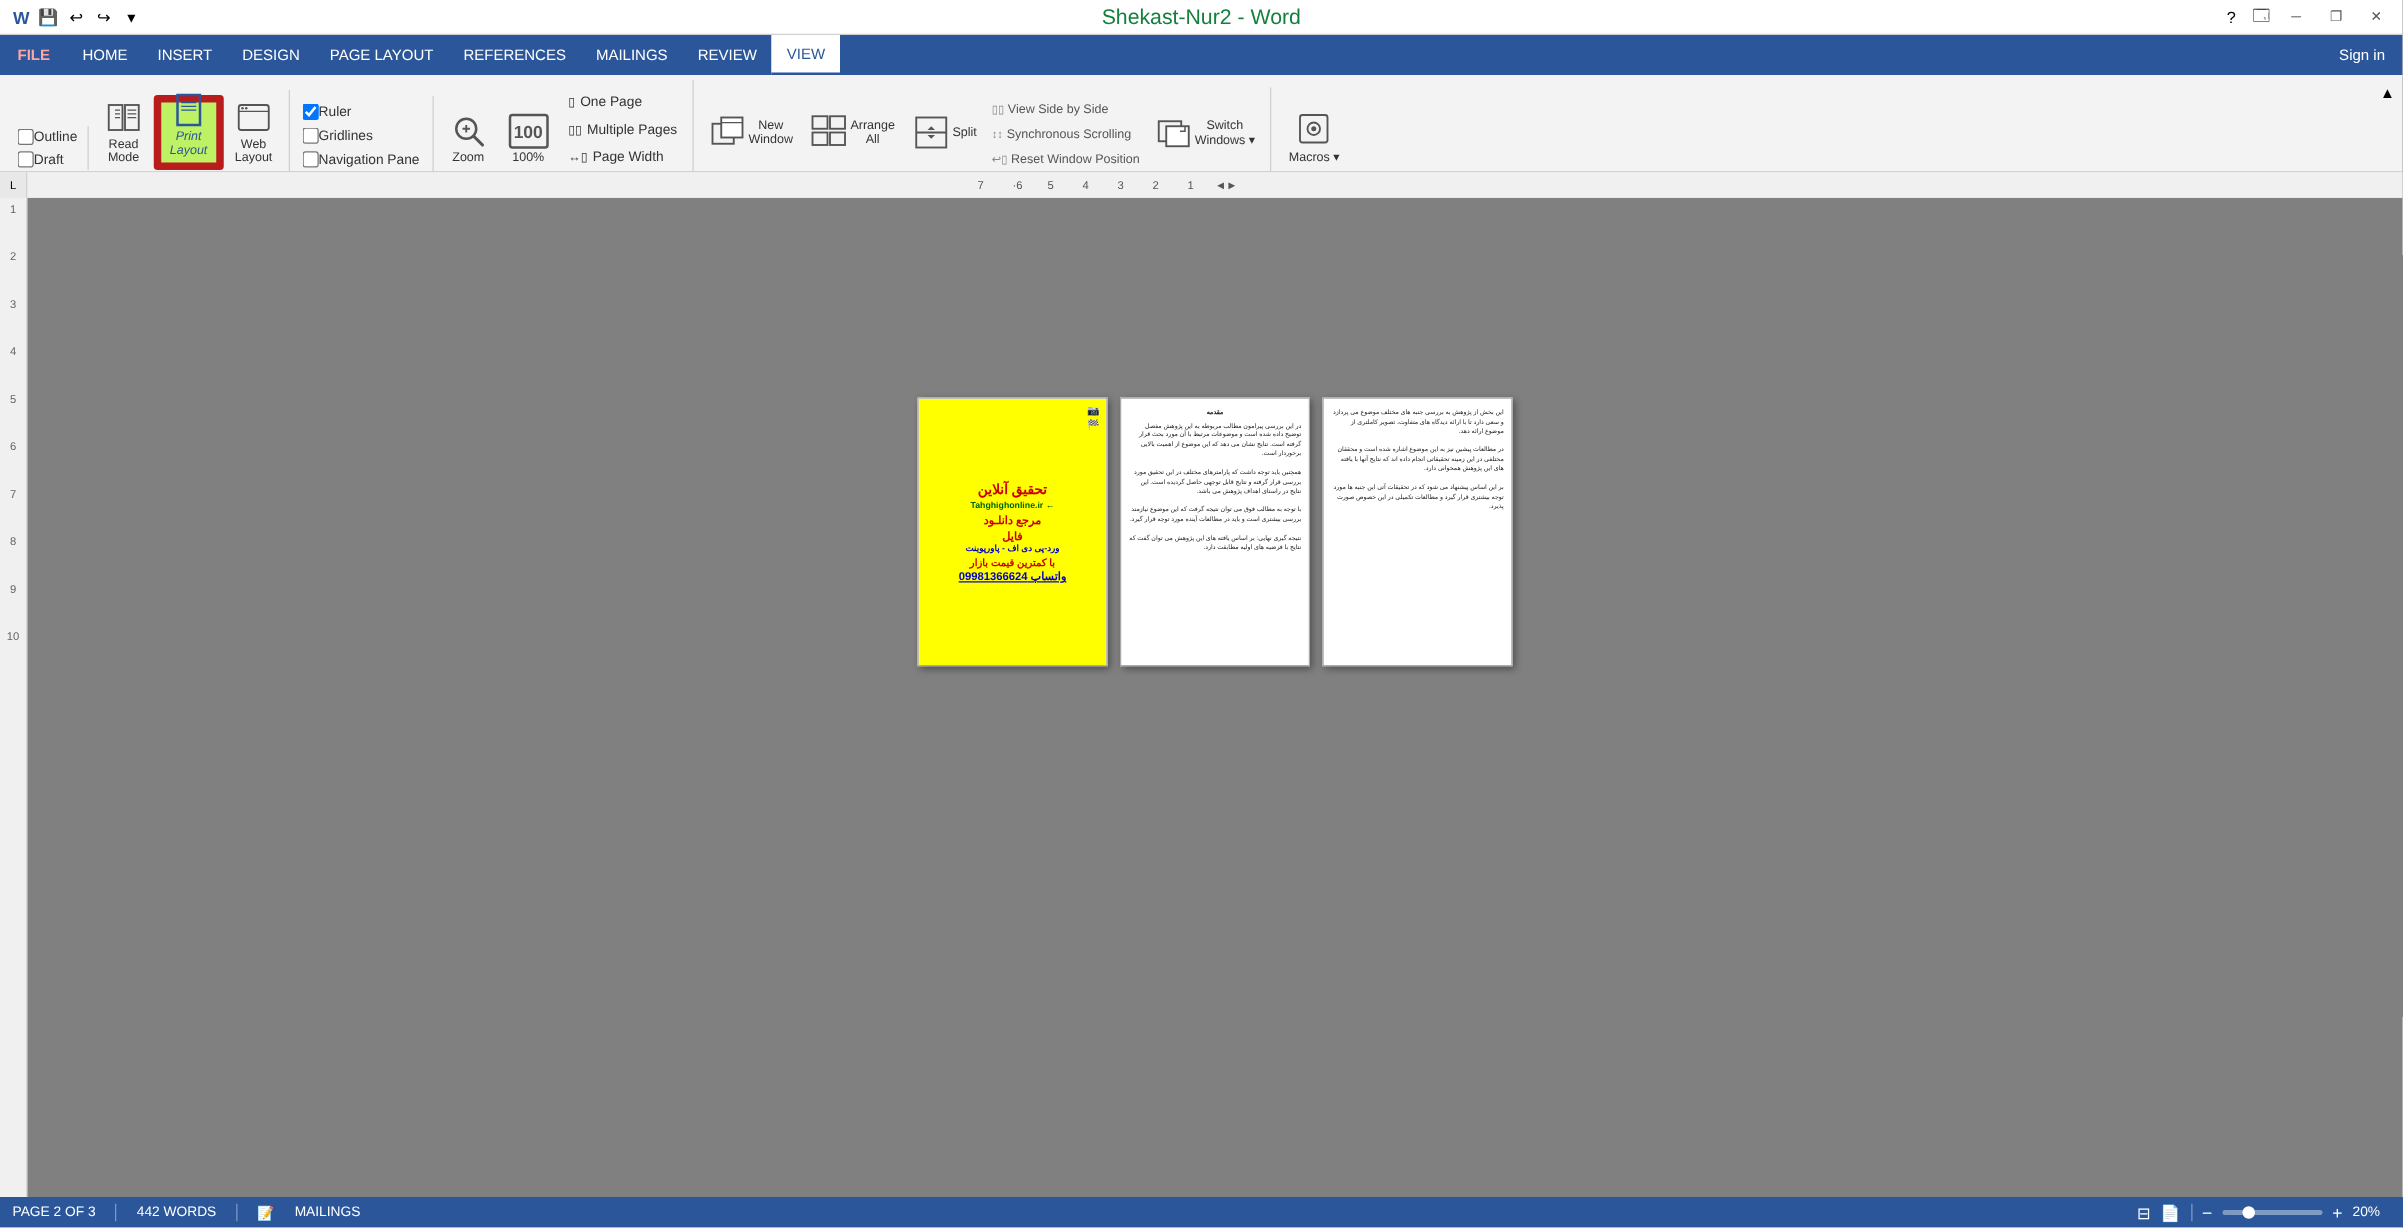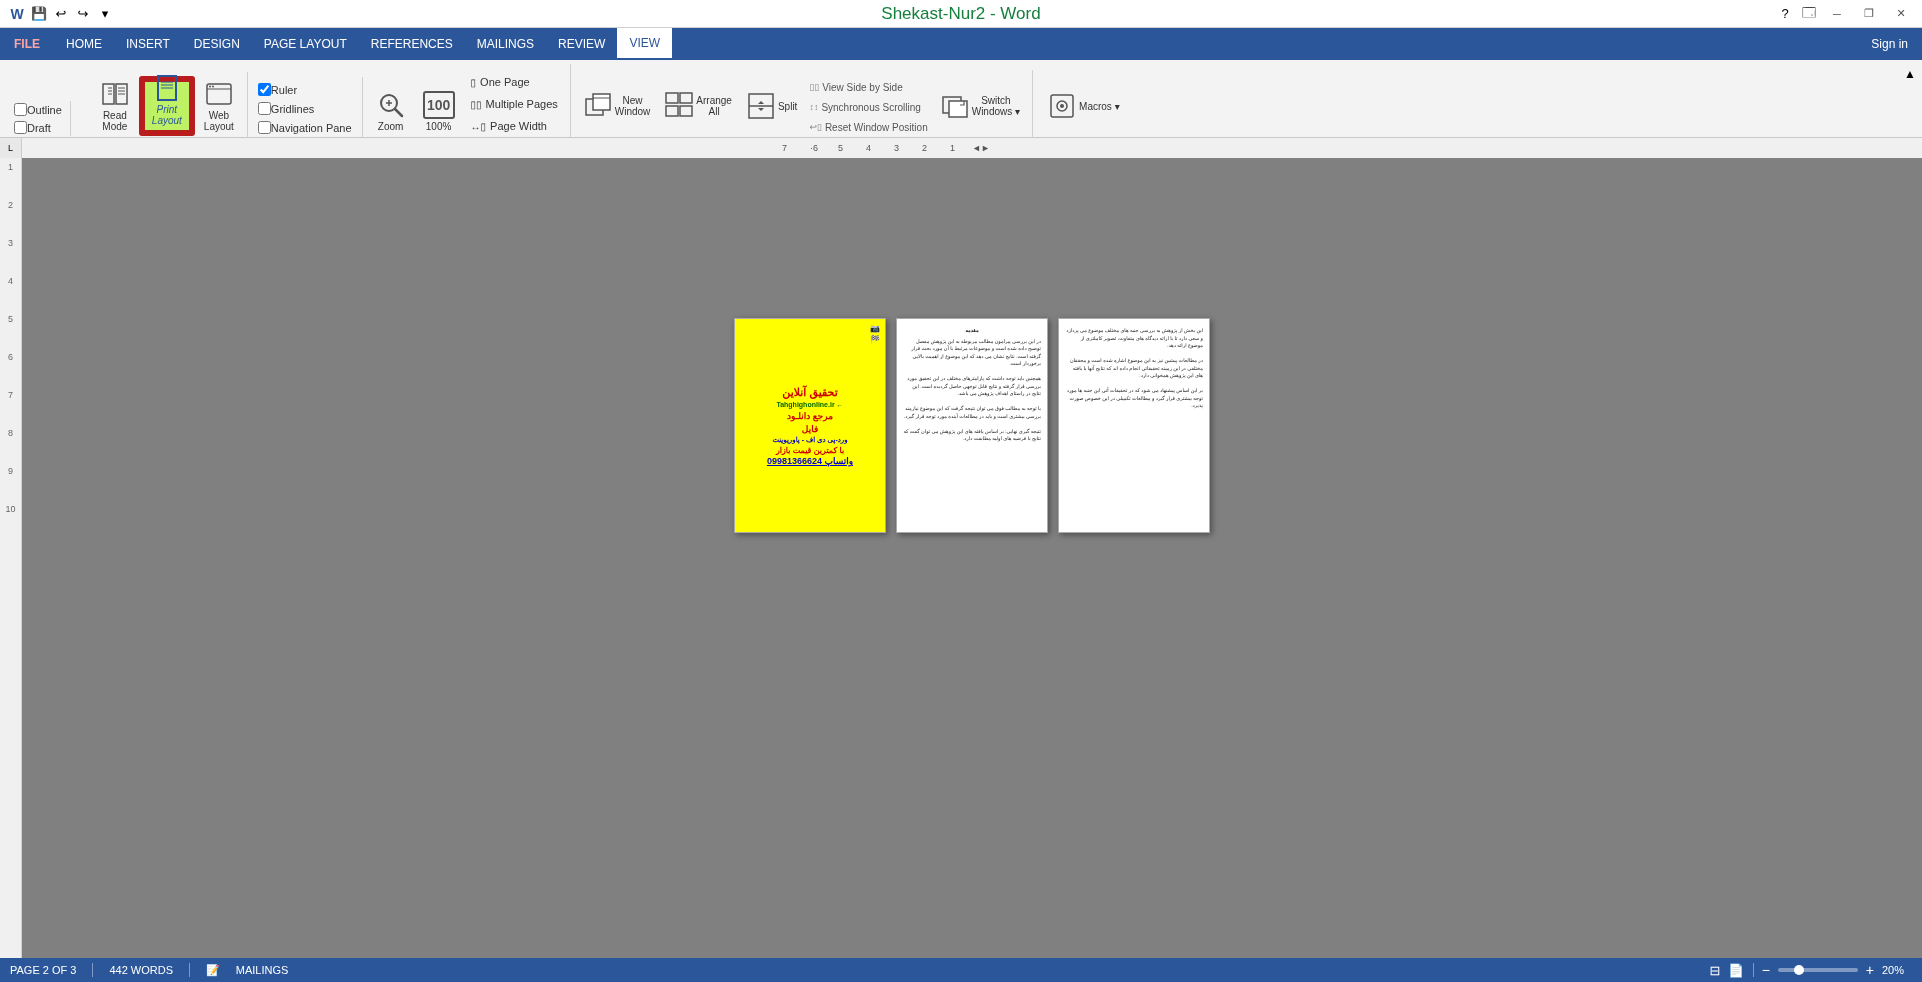--- a/index.html
+++ b/index.html
@@ -213,21 +213,21 @@
       padding: 2px 4px;
       cursor: pointer;
       border-radius: 2px;
       font-size: 10px;
       color: #555;
       gap: 3px;
       height: 18px;
     }
     .ribbon-macros-large {
       display: flex;
-      flex-direction: row;
+      flex-direction: column;
       align-items: center;
       justify-content: flex-end;
       padding: 4px 8px;
       cursor: pointer;
       border-radius: 3px;
       font-size: 10px;
       height: 60px;
       color: #333;
       gap: 2px;
       min-width: 50px;
@@ -453,21 +453,21 @@
   <div class="menu-item">REVIEW</div>
   <div class="menu-item active">VIEW</div>
   <div class="sign-in">Sign in</div>
 </div>
 
 <div class="ribbon" style="height:78px;">
   <div class="ribbon-content">
 
     <div class="ribbon-group">
       <div class="ribbon-group-items">
-        <div style="display:flex; flex-direction:column; gap:1px; align-items:flex-start; padding-right:4px; border-right:1px solid #d0d0d0; margin-right:20px;">
+        <div style="display:flex; flex-direction:column; gap:1px; align-items:flex-start; padding-right:4px; border-right:1px solid #d0d0d0; margin-right:4px;">
           <label class="ribbon-checkbox">
             <input type="checkbox" style=""> 
               <span>Outline</span>
           </label>
           <label class="ribbon-checkbox">
             <input type="checkbox" style=""> 
               <span>Draft</span>
           </label>
         </div>
         <div class="ribbon-btn-large">

